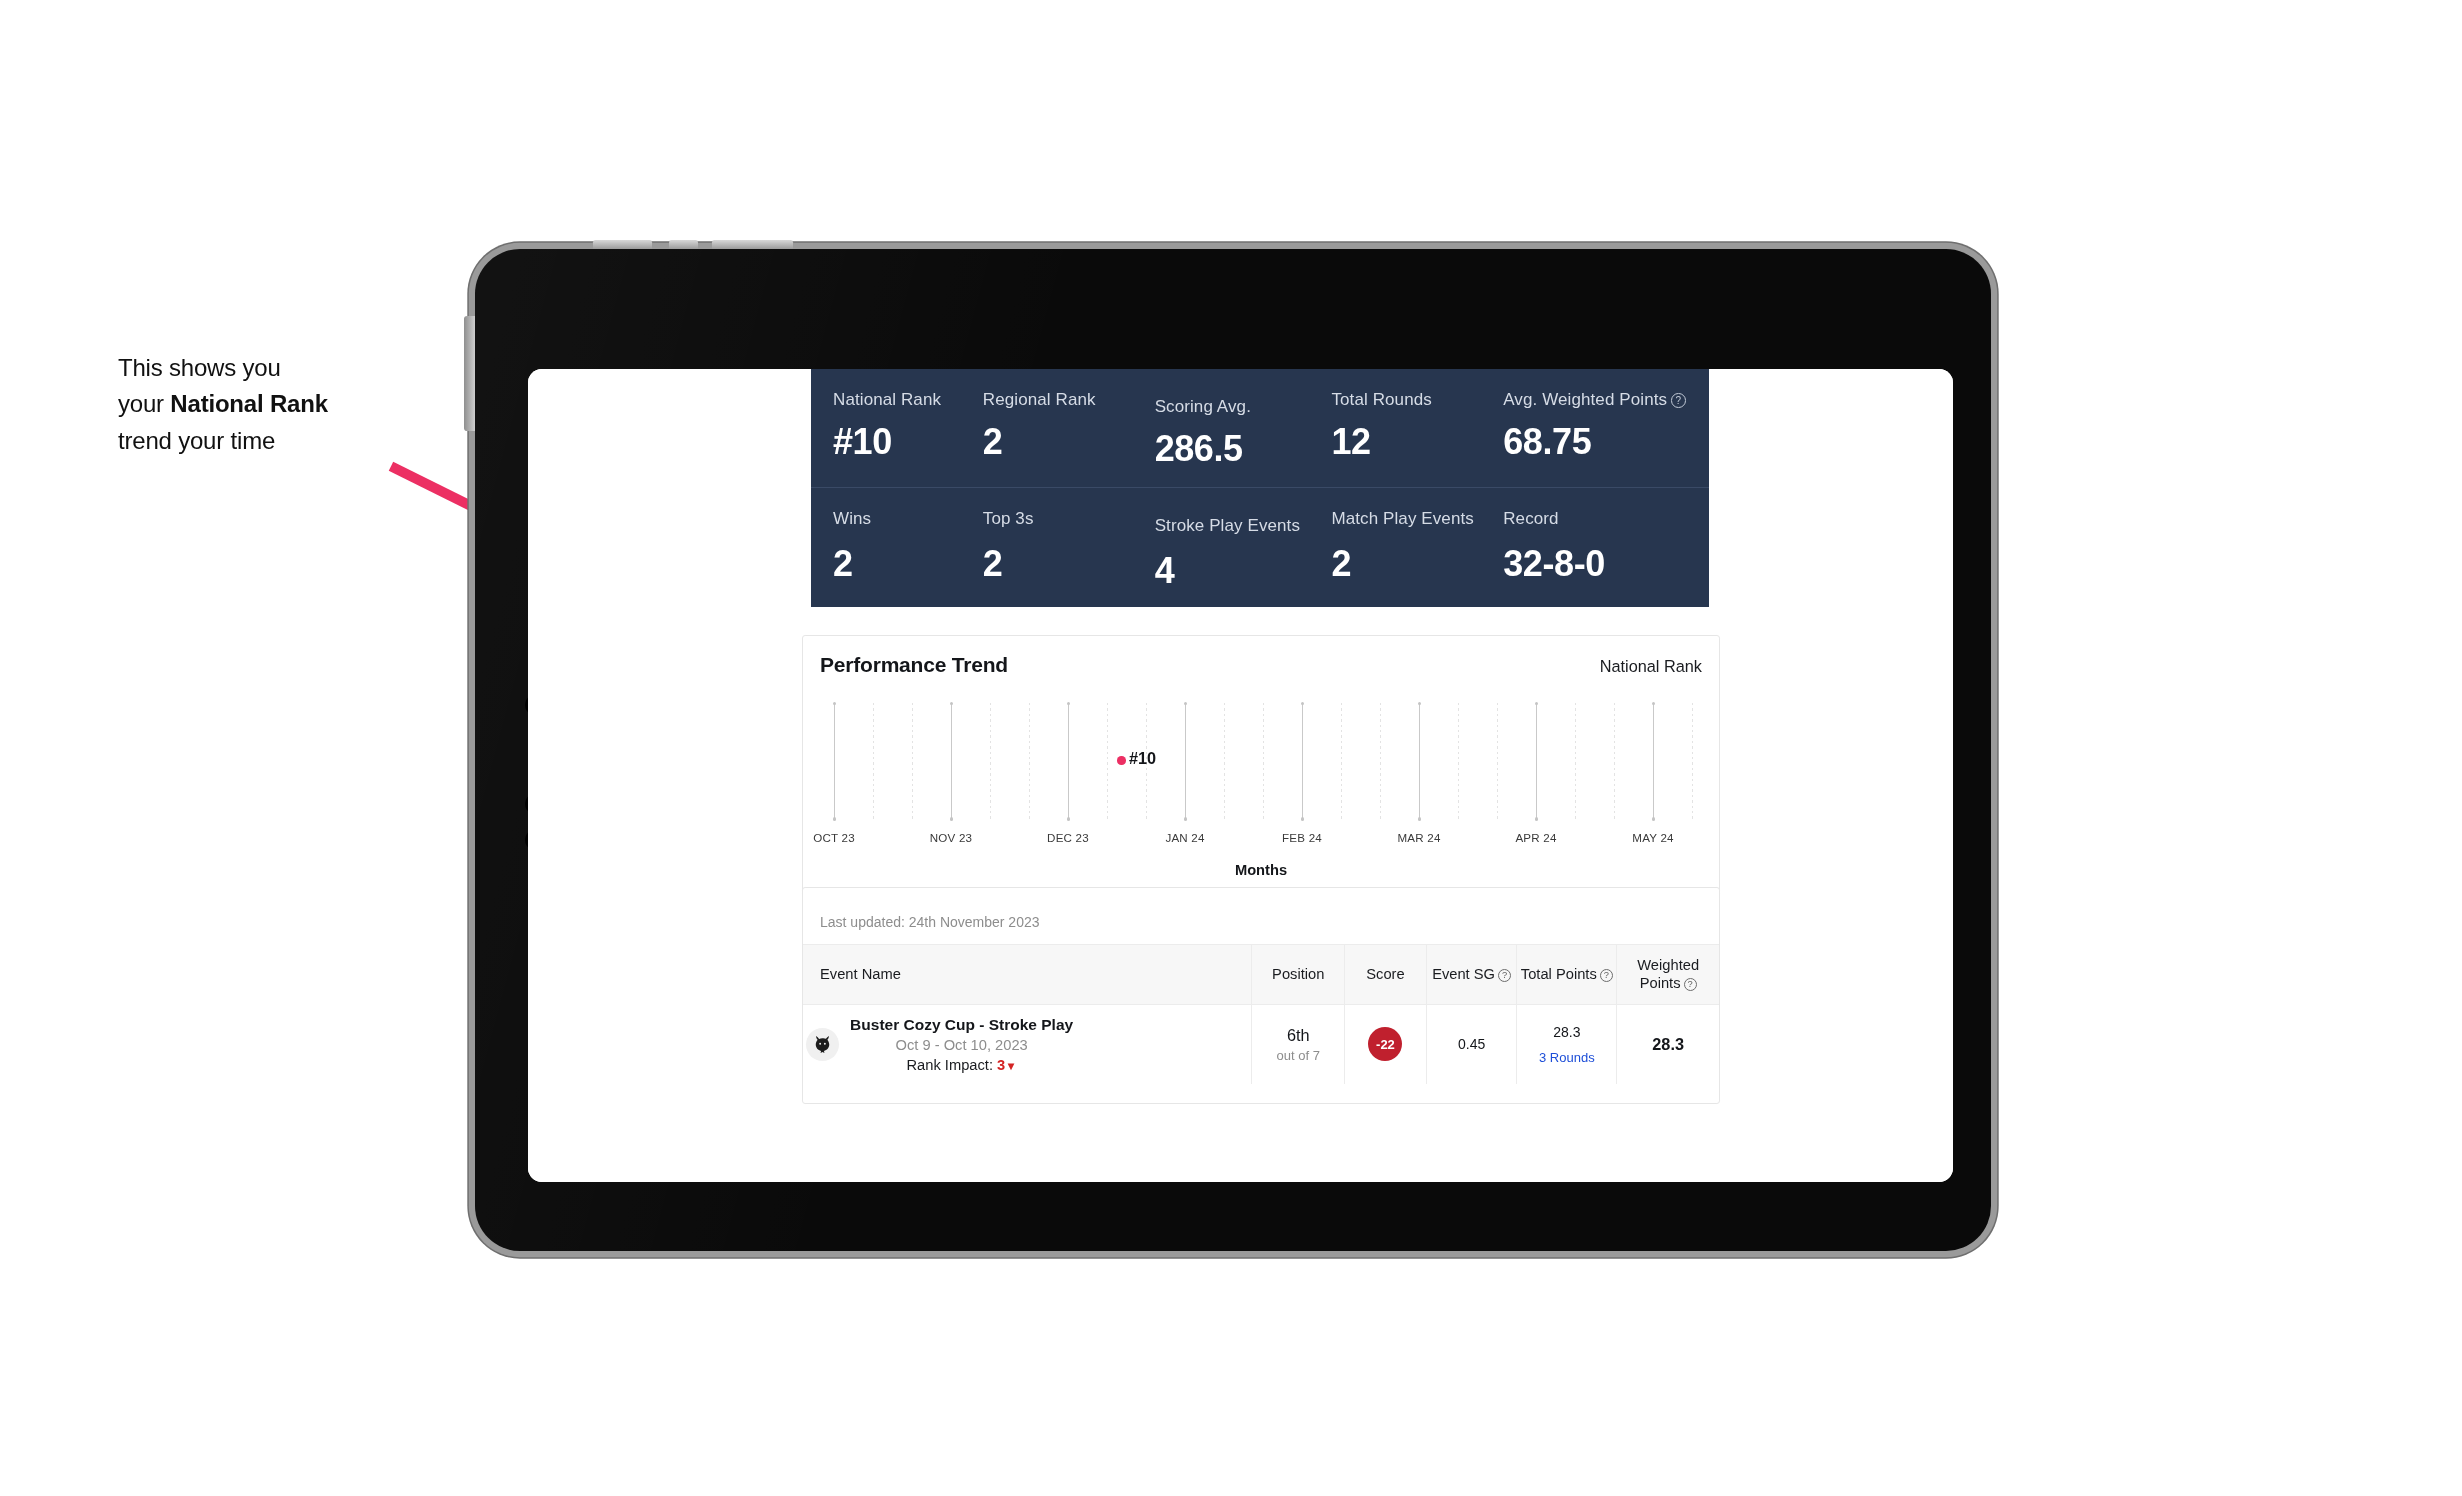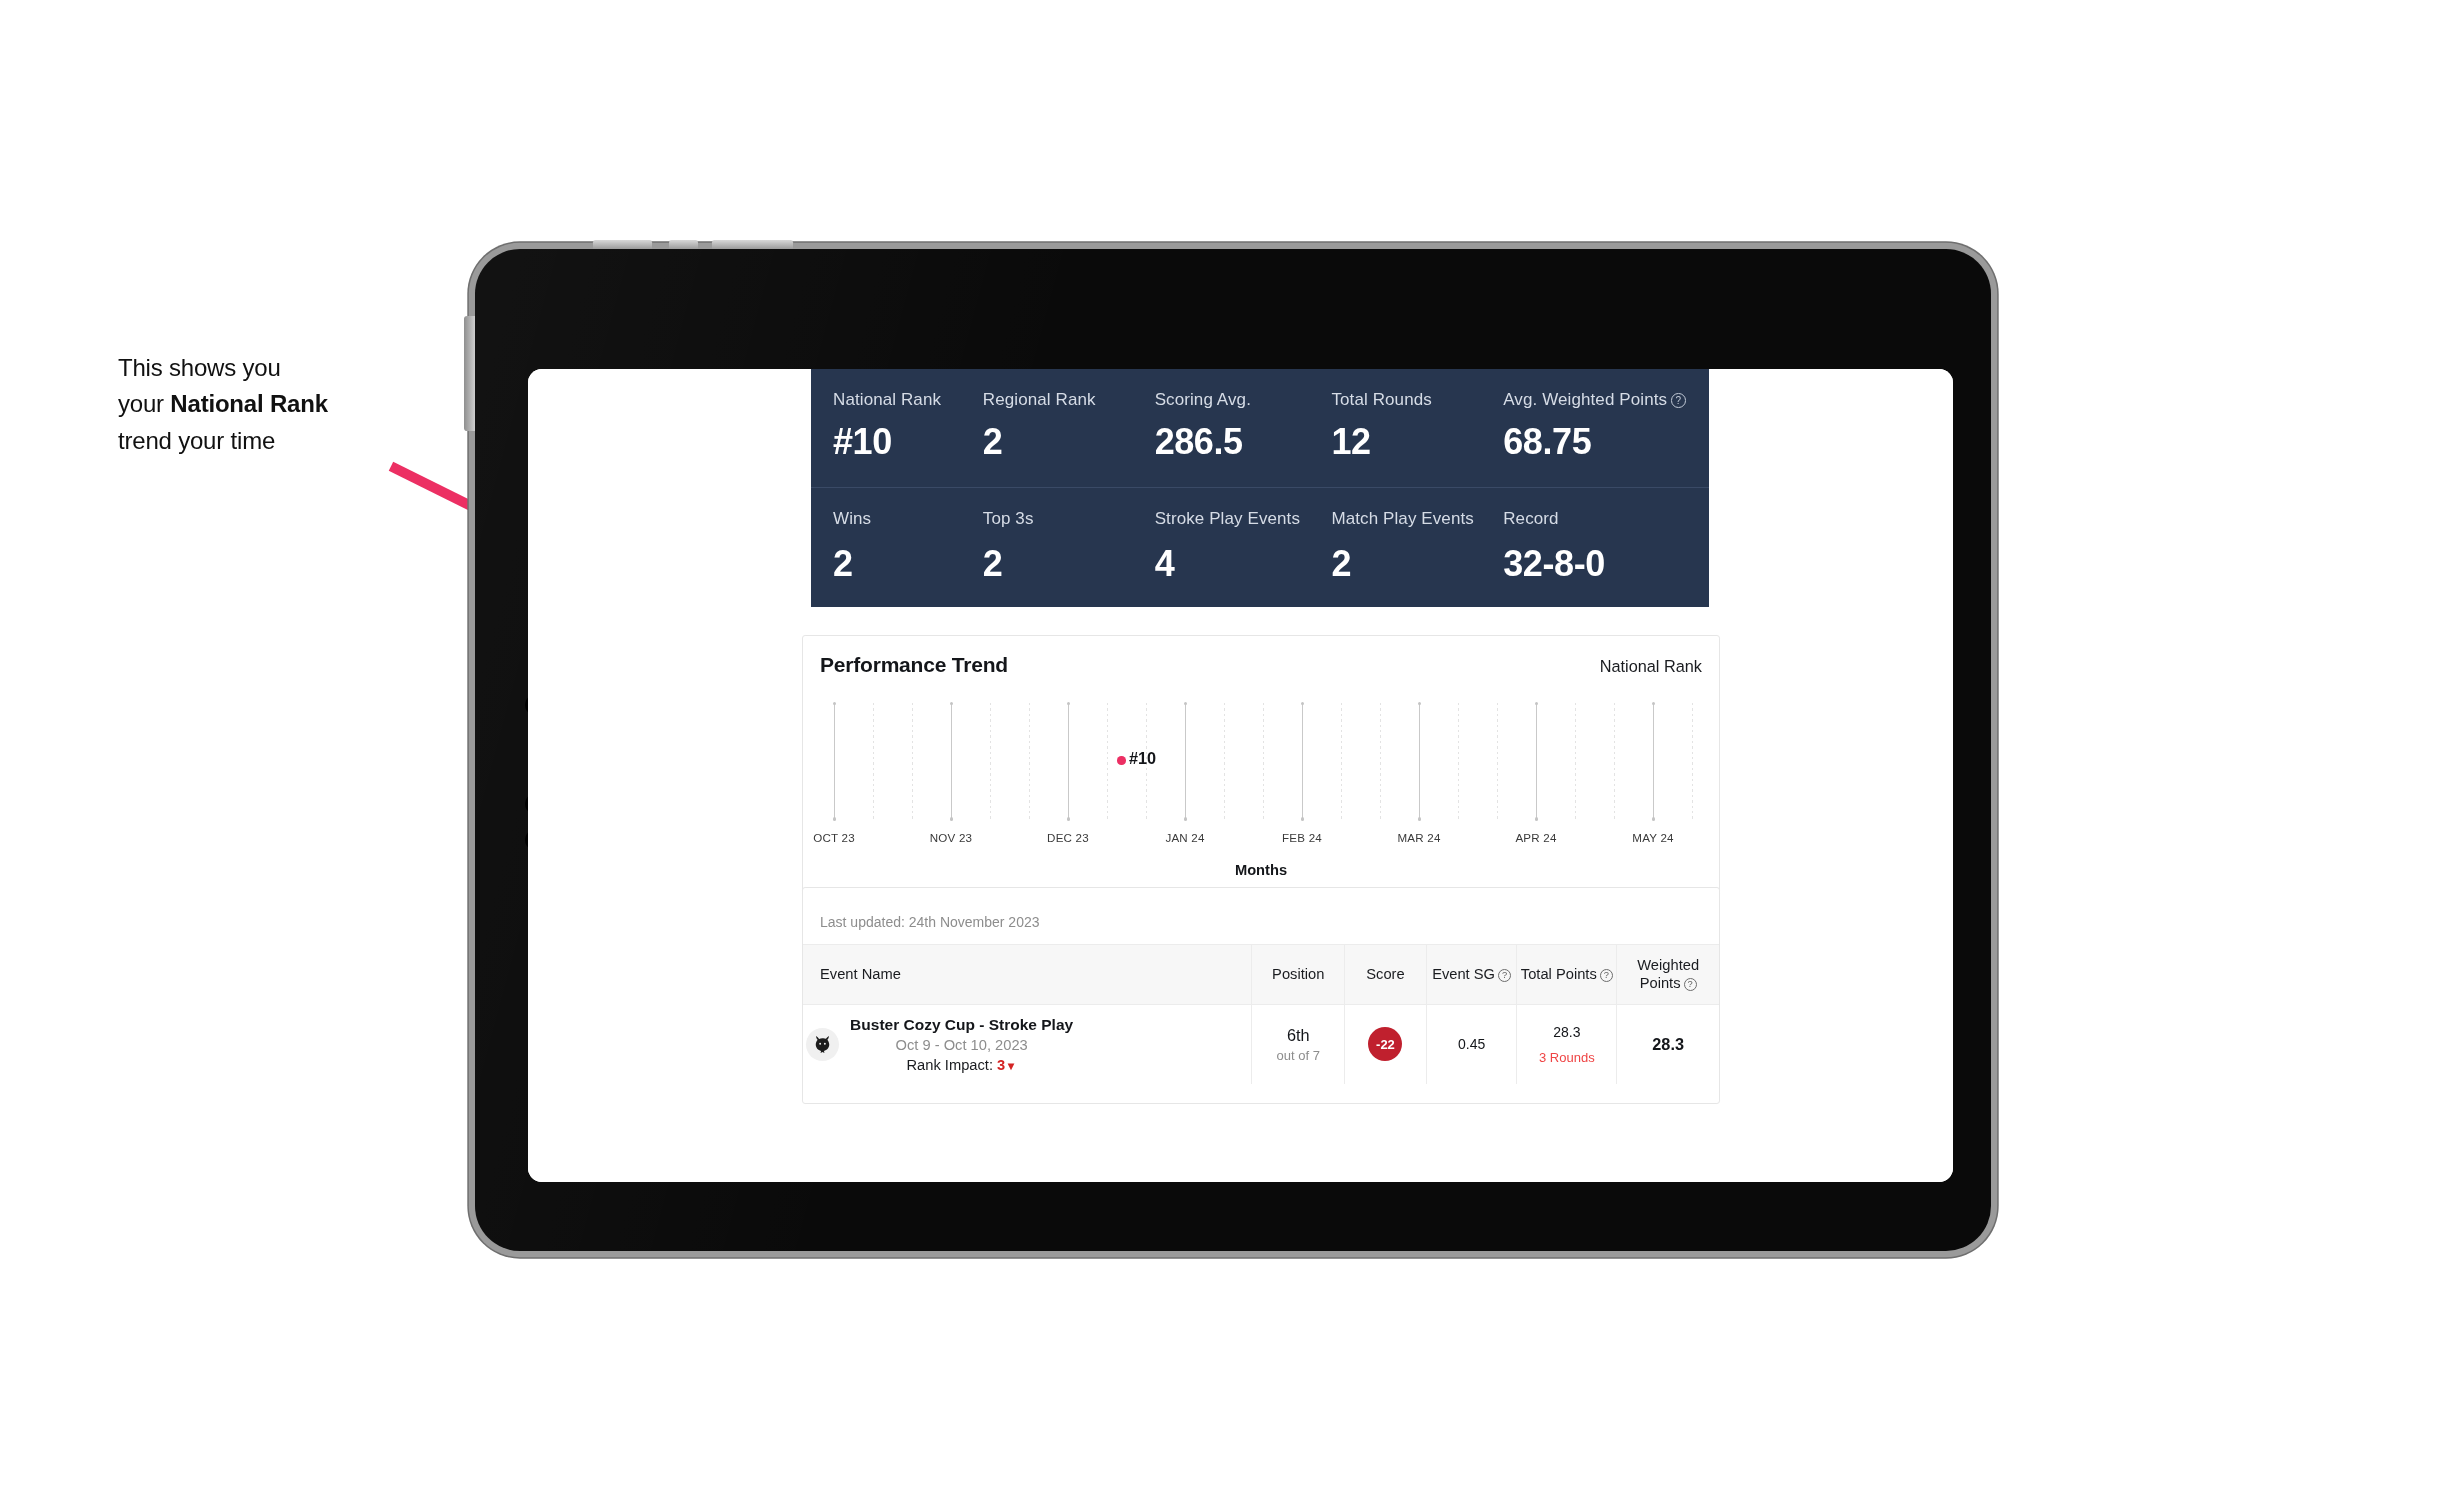--- a/index.html
+++ b/index.html
@@ -91,21 +91,21 @@
     letter-spacing: -0.4px;
   }
   .stats-row.row-2 .stat-value { margin-top: 12.4px; }
   .qmark {
     display:inline-block; width:14.7px; height:14.7px; border:1.2px solid #c3cbd8;
     border-radius:50%; font-size:10px; line-height:13px; text-align:center;
     color:#c3cbd8; vertical-align: 0.8px; margin-left: 3.9px; font-weight:400;
   }
   .c1 { width: 172px; padding-left: 22px; }
   .c2 { width: 172px; }
-  .c3 { width: 177px; }
+  .c3 { width: 177px; margin-top: 7px; }
   .c4 { width: 172px; }
   .c5 { width: 206px; }
 
   
   .card {
     position: absolute;
     left: 274px;
     width: 918px;
     background: #ffffff;
     border: 0.8px solid #e6e6e6;
@@ -185,21 +185,21 @@
   #event-rank .rt { color:#d42323; font-size:11.6px; }
 
   .pos-main { font-size: 16.3px; color:#14161a; }
   .pos-sub { font-size: 13px; color:#8d8d8d; margin-top:3.1px; }
   #score-badge {
     display:inline-flex; align-items:center; justify-content:center;
     width: 34px; height: 34px; border-radius:50%; background:#c0202e;
     color:#fff; font-size:13px; font-weight:700;
   }
   .num-main { font-size: 14px; color:#14161a; }
-  .num-sub { font-size: 13px; color:#ef4444; margin-top:10px; }
+  .num-sub { font-size: 13px; color:#1d4ed8; margin-top:10px; }
   .num-bold { font-size: 16.3px; color:#14161a; font-weight:700; }
 </style>
 </head>
 <body>
 
 <div id="root">
 
   <div id="annotation">
     <div>This shows you</div>
     <div><span>your </span><span class="bold">National Rank</span></div>

